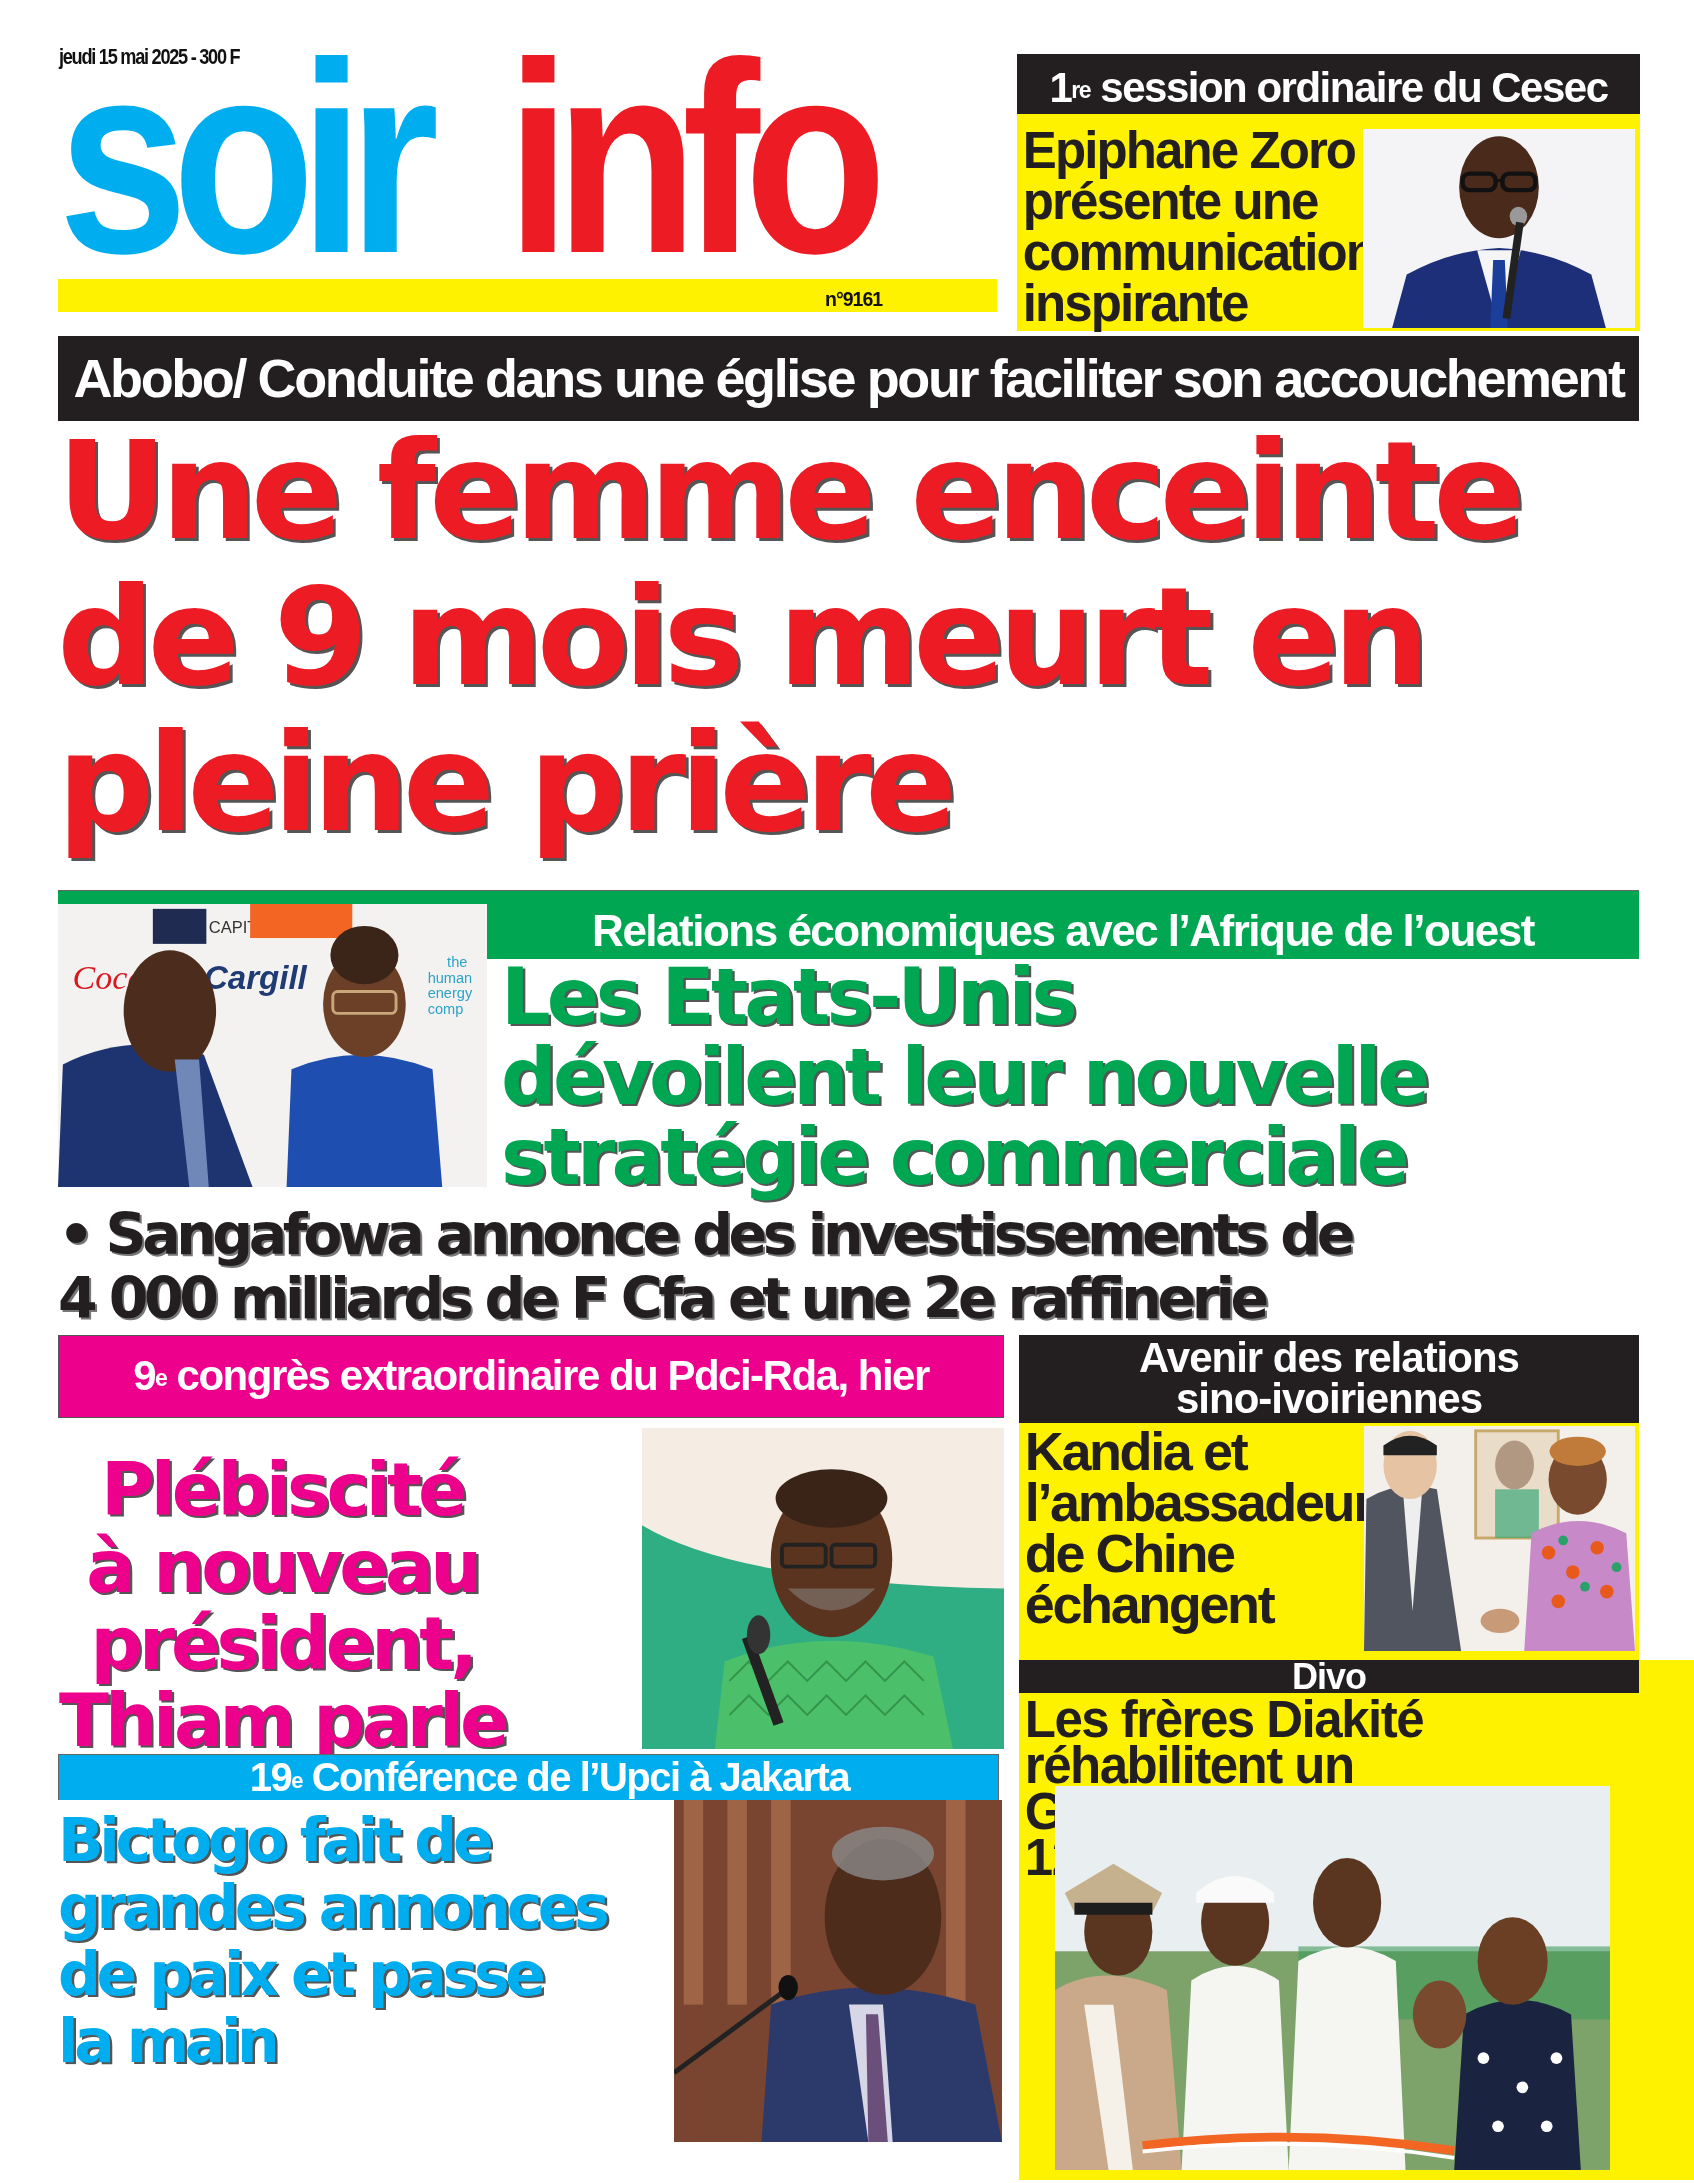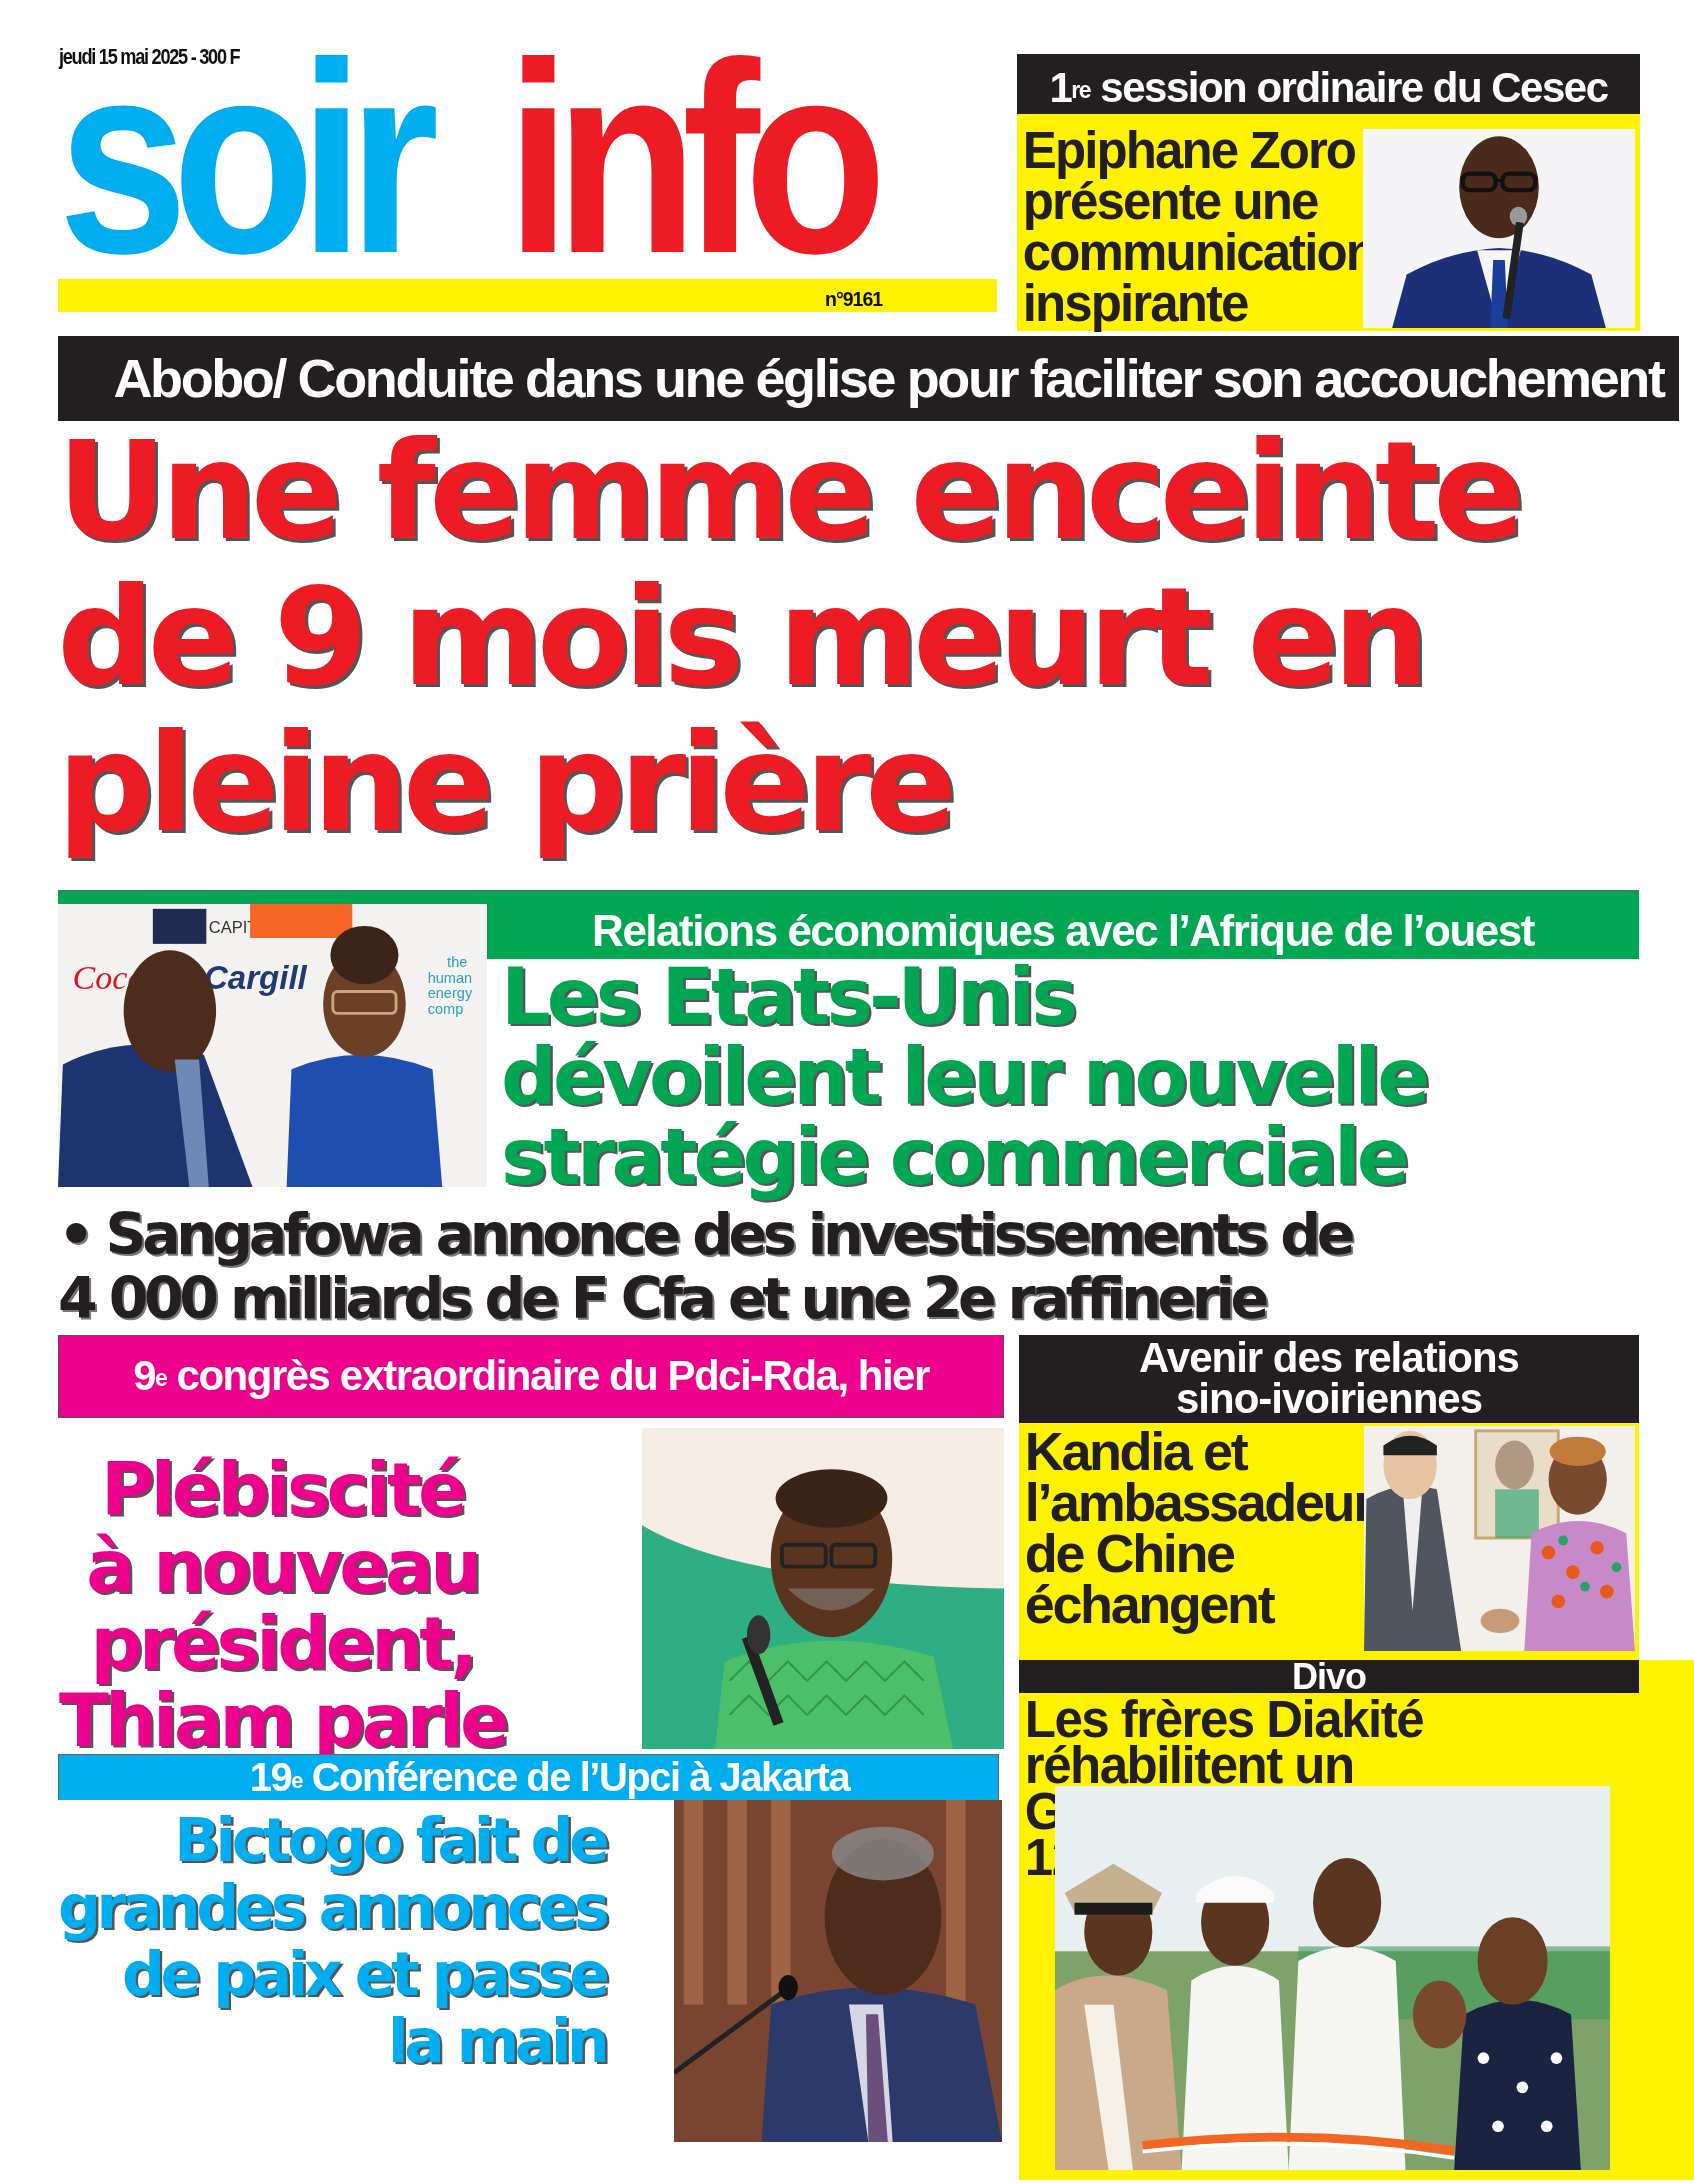--- a/index.html
+++ b/index.html
@@ -43,21 +43,21 @@
       <ellipse cx="280" cy="120" rx="82" ry="105" fill="#4a2a1a"></ellipse>
       <rect x="205" y="92" width="68" height="34" rx="14" fill="none" stroke="#111" stroke-width="9"></rect>
       <rect x="287" y="92" width="68" height="34" rx="14" fill="none" stroke="#111" stroke-width="9"></rect>
       <line x1="273" y1="106" x2="287" y2="106" stroke="#111" stroke-width="6"></line>
       <ellipse cx="320" cy="180" rx="18" ry="20" fill="#999"></ellipse>
       <rect x="315" y="192" width="16" height="200" fill="#222" transform="rotate(8 320 192)"></rect>
     </svg>
   </div>
 </div>
 
-<div class="abs center" style="left:58px; top:336px; width:1581px; height:85px; background:#231F20; color:#fff; font-weight:700; font-size:54px; line-height:85px; letter-spacing:-2.4px; white-space:nowrap;padding-left:40px;">Abobo/ Conduite dans une église pour faciliter son accouchement</div>
+<div class="abs center" style="left:58px; top:336px; width:1581px; height:85px; background:#231F20; color:#fff; font-weight:700; font-size:54px; line-height:85px; letter-spacing:-2.4px; white-space:nowrap;">Abobo/ Conduite dans une église pour faciliter son accouchement</div>
 <div class="abs heavy" style="left:57px; top:418px; color:#ED1C24; font-size:136px; line-height:146px; letter-spacing:-6.8px; text-shadow:2.9px 2.9px 0 #555;">
   <span class="line">Une femme enceinte</span>
   <span class="line">de 9 mois meurt en</span>
   <span class="line">pleine prière</span>
 </div>
 
 <div class="abs" style="left:58px; top:890px; width:1581px; height:13.6px; background:#00A651; border-top:1.9px solid #666;"></div>
 <div class="photo" style="left:58px; top:904px; width:429px; height:283px; background:#f2f0ee;" title="Man in suit and woman in blue in front of sponsor wall">
   <svg viewBox="0 0 882 582" preserveAspectRatio="none">
     <rect x="0" y="0" width="882" height="582" fill="#f4f2f0"></rect>
@@ -194,21 +194,21 @@
       <ellipse cx="790" cy="470" rx="55" ry="70" fill="#7a4a2e"></ellipse>
       <path d="M180,740 Q500,700 820,750" stroke="#f26522" stroke-width="18" fill="none"></path>
       <path d="M180,752 Q500,715 820,765" stroke="#ffffff" stroke-width="8" fill="none"></path>
     </svg>
   </div>
 </div>
 
 <div class="abs center" style="left:58px; top:1754px; width:941px; height:46px; background:#00AEEF; border:1.9px solid #666; border-bottom:none; box-sizing:border-box; color:#fff; font-weight:700; font-size:40px; line-height:45px; letter-spacing:-1.5px; white-space:nowrap;padding-left:42px;">
   <span>19</span><sup>e</sup><span> Conférence de l’Upci à Jakarta</span>
 </div>
-<div class="abs heavy" style="left:58px; top:1807px; color:#00AEEF; font-size:60px; line-height:67px; letter-spacing:-4.4px; text-shadow:2.4px 2.4px 0 #555;text-align:right;">
+<div class="abs heavy" style="left:58px; top:1807px; color:#00AEEF; font-size:60px; line-height:67px; letter-spacing:-4.4px; text-shadow:2.4px 2.4px 0 #555;">
   <span class="line">Bictogo fait de</span>
   <span class="line">grandes annonces</span>
   <span class="line">de paix et passe</span>
   <span class="line">la main</span>
 </div>
 <div class="photo" style="left:674px; top:1800px; width:328px; height:342px; background:#6a3a2a;" title="Bictogo speaking at podium">
   <svg viewBox="0 0 675 702" preserveAspectRatio="none">
     <rect width="675" height="702" fill="#7a4530"></rect>
     <g fill="#b87a55" opacity="0.6">
         <rect x="20" y="0" width="40" height="420"></rect>

